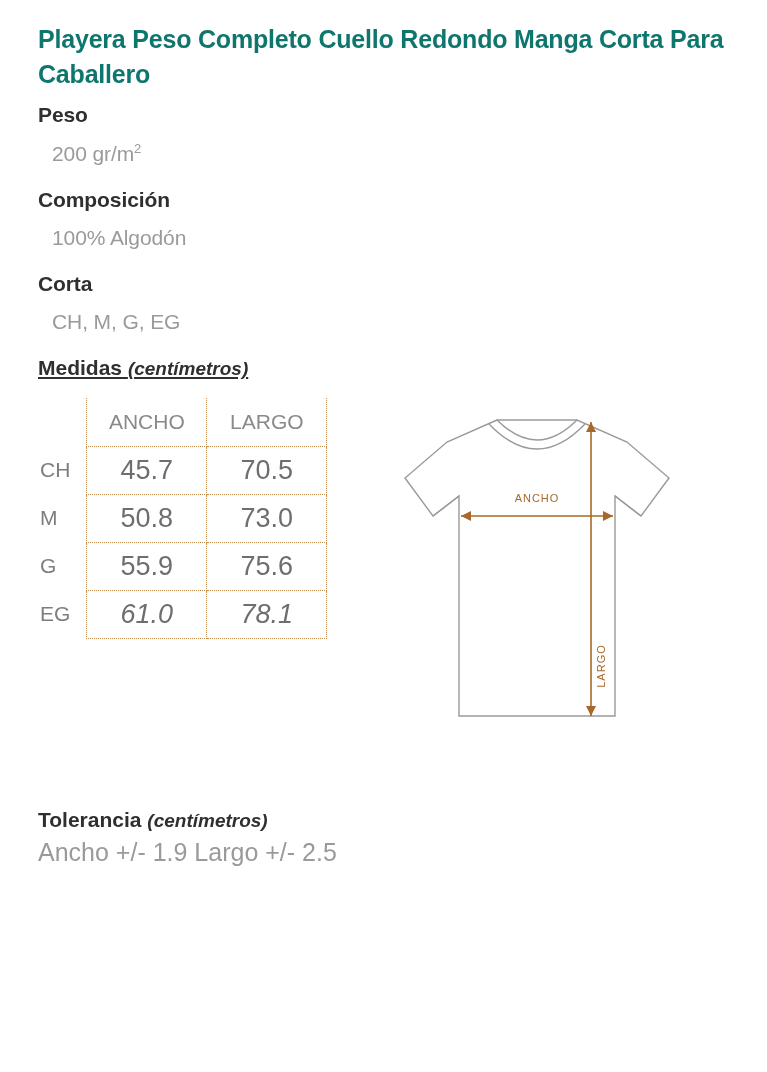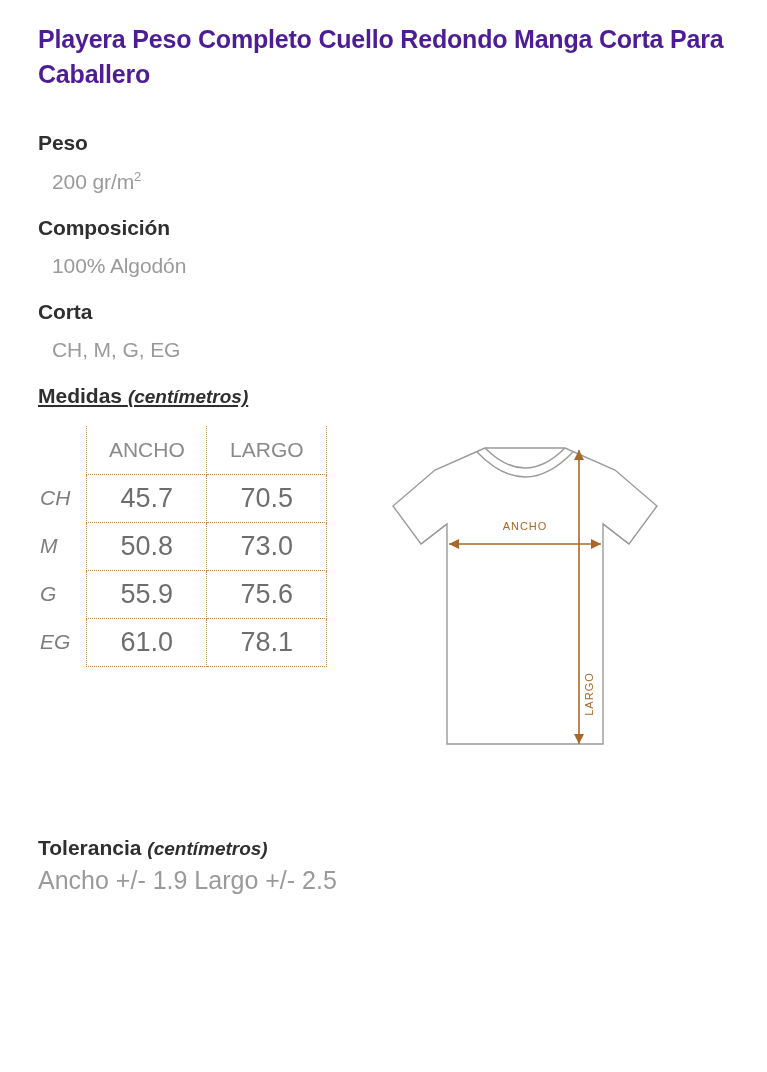--- a/index.html
+++ b/index.html
@@ -16,23 +16,23 @@
     position: relative;
     overflow: hidden;
   }
   .page {
     padding: 22px 38px 0 38px;
   }
   .title {
     font-size: 25px;
     font-weight: bold;
     line-height: 1.38;
-    color: #4c1d95;
+    color: #0f766e;
     letter-spacing: -0.2px;
-    margin: 0 0 40px 0;
+    margin: 0 0 12px 0;
     max-width: 690px;
   }
   .spec-block {
     margin-bottom: 22px;
   }
   .spec-label {
     font-size: 21px;
     font-weight: bold;
     color: #2f2f2f;
     margin: 0 0 4px 0;
@@ -56,21 +56,21 @@
     text-decoration: underline;
   }
   .medidas-head .unit {
     font-style: italic;
     font-size: 19px;
     font-weight: bold;
   }
   .measure-area {
     display: flex;
     align-items: flex-start;
-    gap: 20px;
+    gap: 32px;
     margin-bottom: 10px;
   }
   
   table.sizes {
     border-collapse: collapse;
     margin-left: 2px;
     margin-top: 4px;
   }
   table.sizes th, table.sizes td {
     font-weight: normal;
@@ -80,38 +80,38 @@
     padding: 7px 14px;
     height: 48px;
   }
   table.sizes th.corner, table.sizes td.rowhdr {
     border: none;
     text-align: left;
     padding-left: 0;
     padding-right: 16px;
     color: #7d7d7d;
     font-size: 21px;
-    font-style: italic;
   }
   table.sizes th.colhdr {
     font-size: 21px;
     color: #8a8a8a;
     border-left: 1px dotted #c08a54;
     border-right: 1px dotted #c08a54;
     border-bottom: 1px dotted #c08a54;
     border-top: none;
     min-width: 120px;
   }
   table.sizes td.cell {
     border: 1px dotted #c08a54;
     min-width: 120px;
     color: #6e6e6e;
   }
   table.sizes tr:last-child td.cell {
     border-bottom: 1px dotted #c08a54;
+    font-style: italic;
   }
   
   .diagram {
     margin-left: 28px;
     margin-top: 4px;
   }
   
   .tolerance {
     margin-top: 66px;
   }

